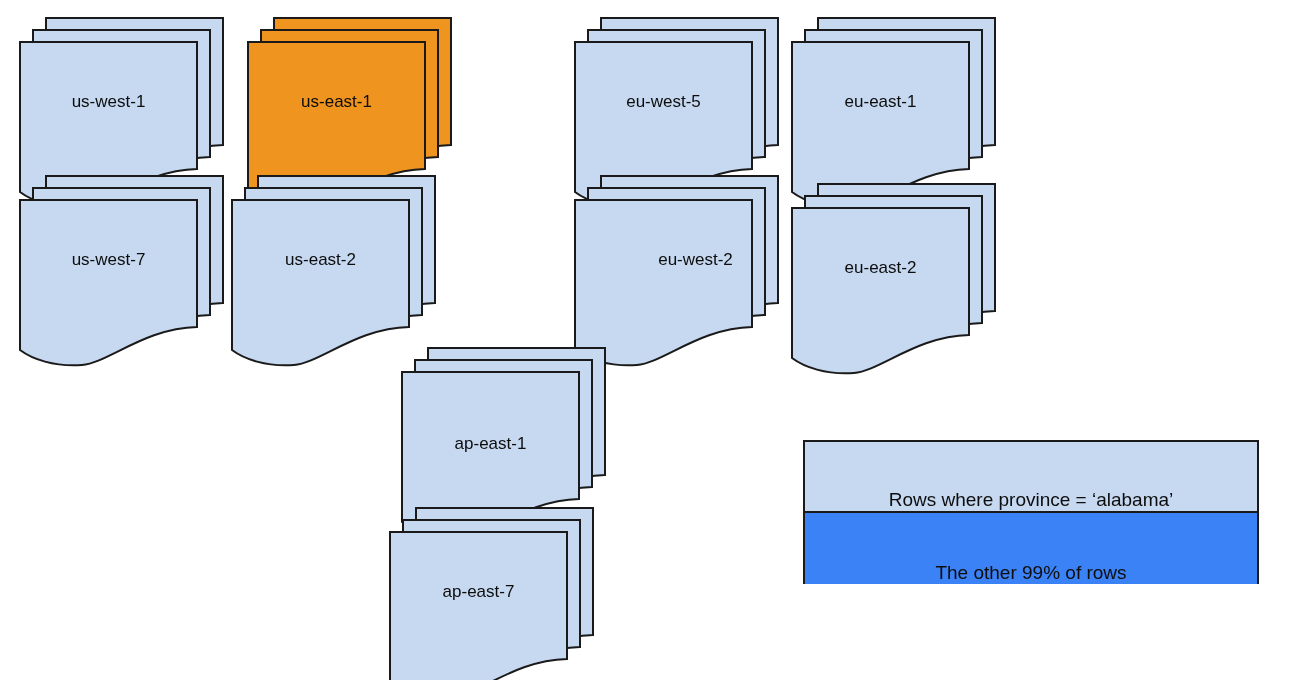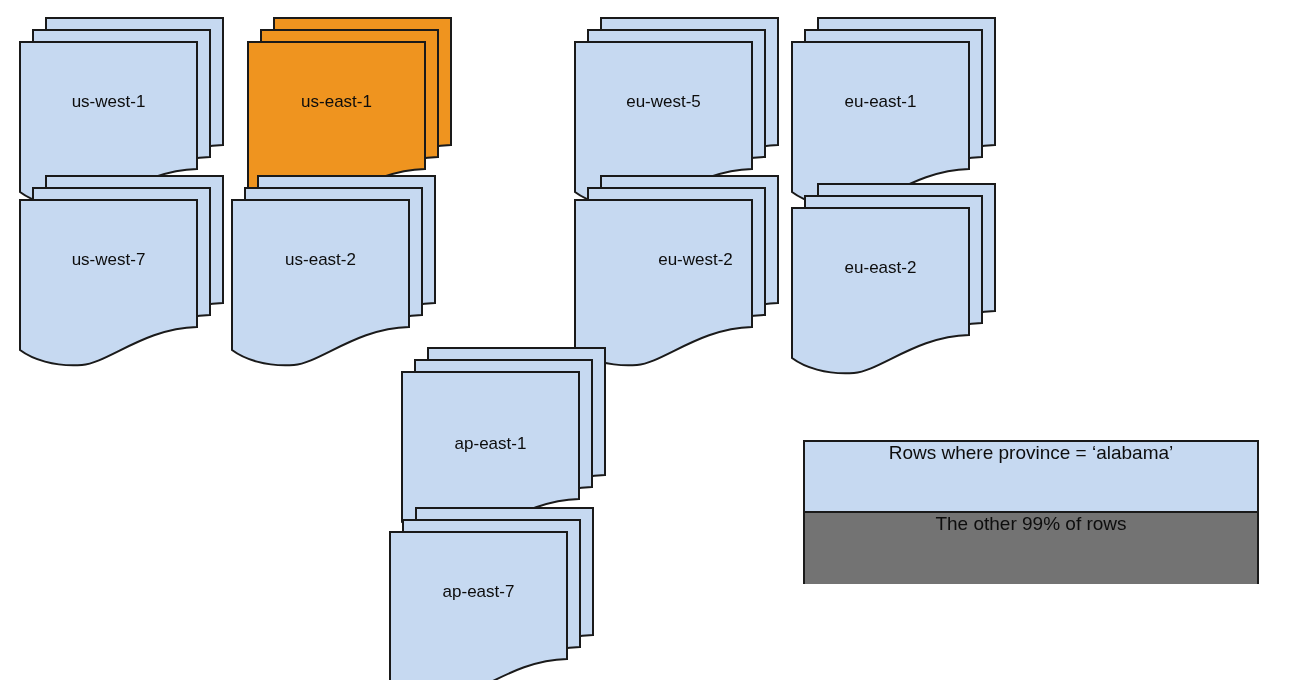--- a/index.html
+++ b/index.html
@@ -40,21 +40,21 @@
     pointer-events: none;
   }
   .legend {
     position: absolute;
     box-sizing: border-box;
     border: 2px solid #1a1a1a;
   }
   .legend-row {
     box-sizing: border-box;
     display: flex;
-    align-items: flex-start;
+    align-items: flex-end;
     justify-content: center;
     font-size: 19px;
     color: #0d0d0d;
     text-align: center;
   }
   .legend-row.top {
     border-bottom: 2px solid #1a1a1a;
   }
 </style>
 </head>
@@ -141,18 +141,18 @@
           <path d="M 0 24 L 177 24 L 177 151 C 125 152, 88 187, 62 189 C 34 191, 12 183, 0 174 Z" fill="#c6d9f1" stroke="#1a1a1a" stroke-width="2" stroke-linejoin="miter"></path>
         </svg>
         <div class="stack-label" style="top: 74px;">ap-east-7</div>
       </div>
     </div>
   <div id="legend-layer">
       <div class="legend" style="left: 803px; top: 440px; width: 456px; height: 144px;">
         <div class="legend-row top" style="height: 71px; background: rgb(198, 217, 241);">
           <span>Rows where province = ‘alabama’</span>
         </div>
-        <div class="legend-row" style="height: 71px; background: #737373;">
+        <div class="legend-row" style="height: 71px; background: #3b82f6;">
           <span>The other 99% of rows</span>
         </div>
       </div>
     </div>
 </div>
 
 </body></html>

